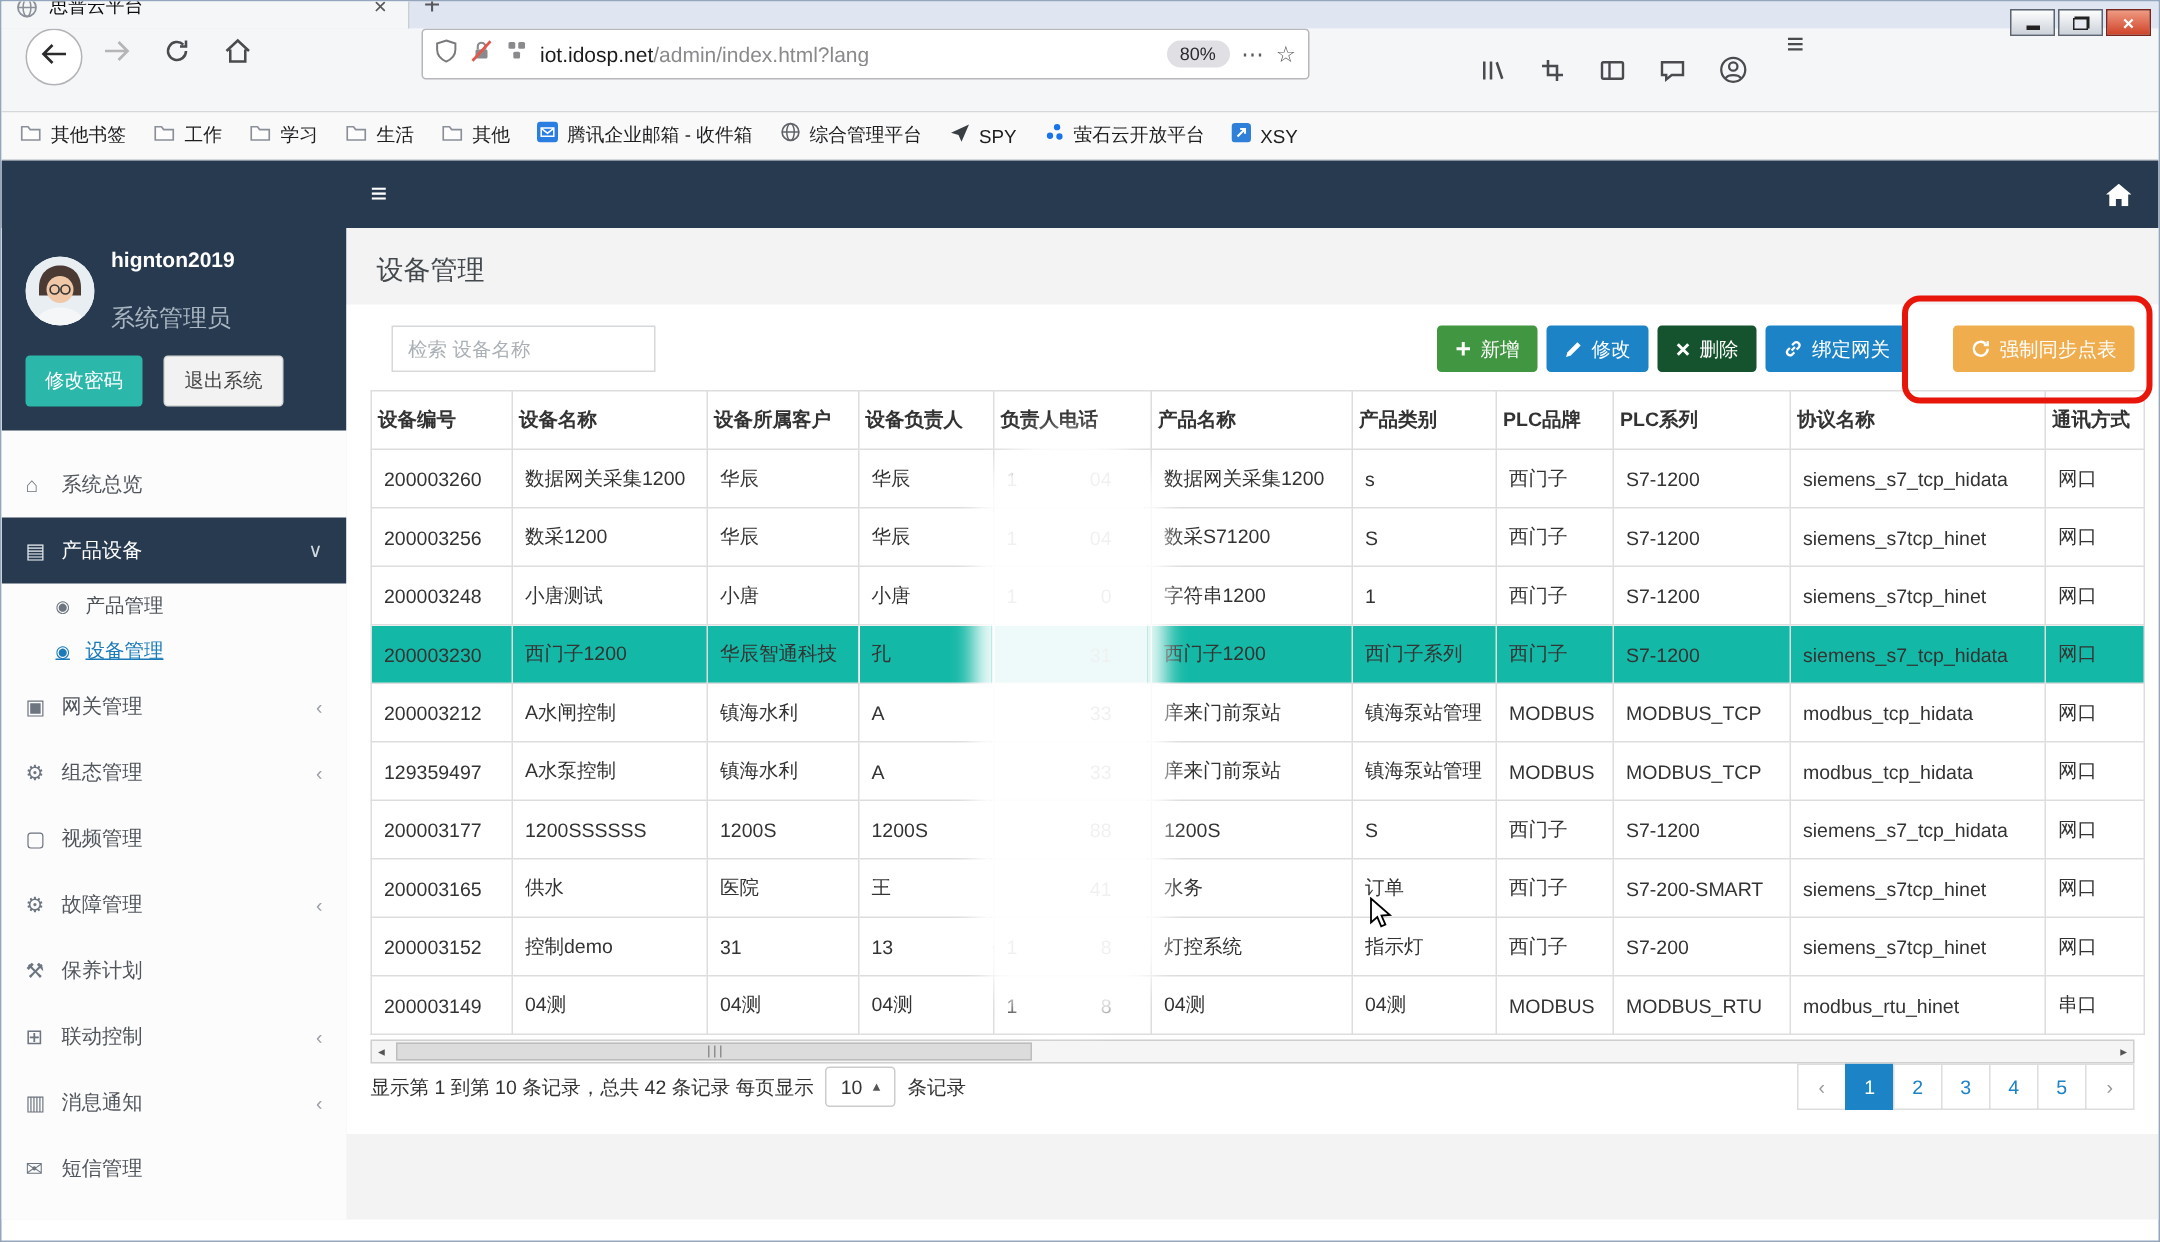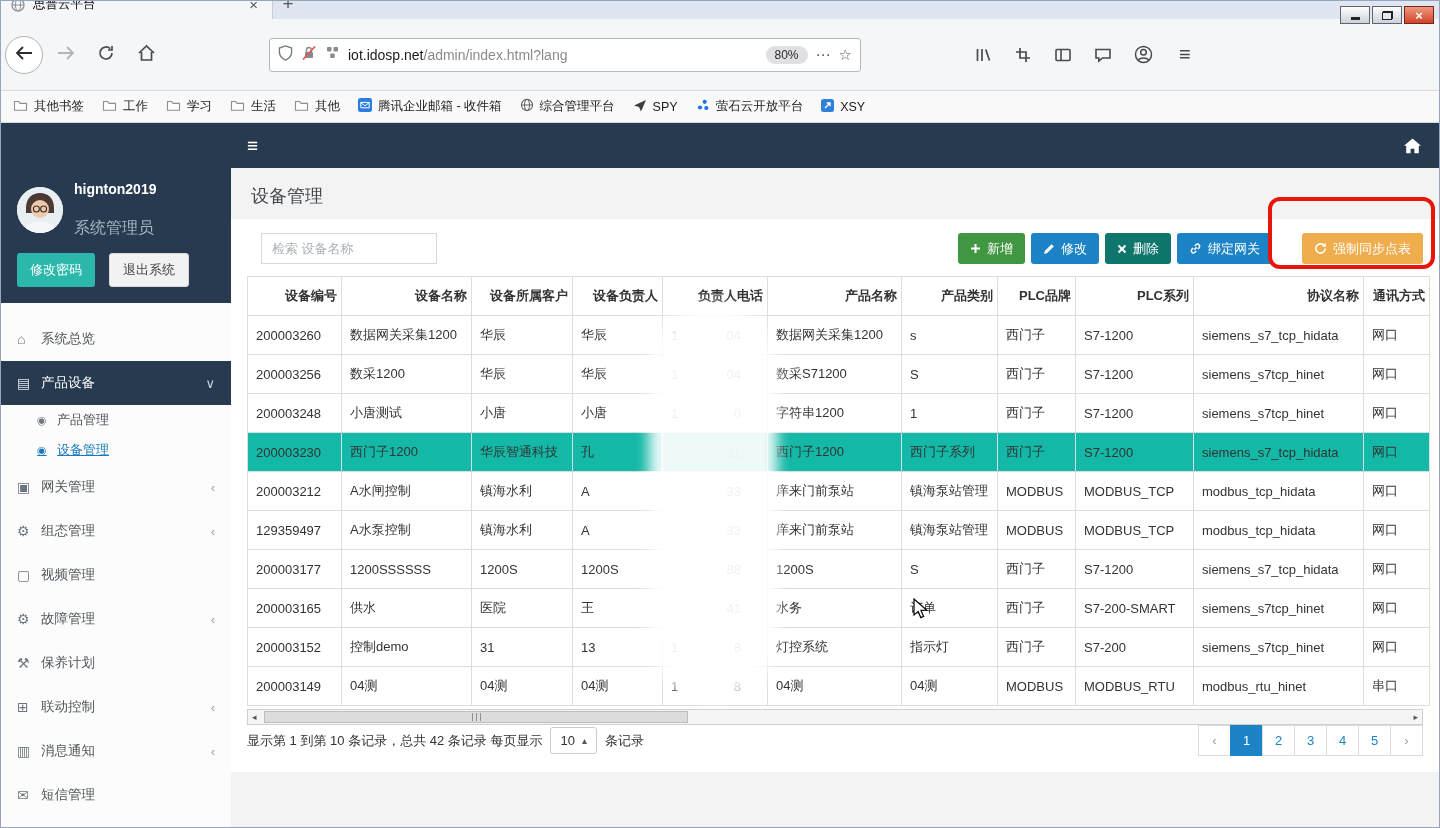--- a/index.html
+++ b/index.html
@@ -17,21 +17,21 @@
   .win-controls{position:absolute;top:5px;right:5px;display:flex;gap:2px}
   .win-btn{width:30px;height:18px;border:1px solid #5d6670;background:linear-gradient(#fdfdfd,#ccd2da);display:grid;place-items:center;cursor:pointer}
   .win-btn.close{background:linear-gradient(#ef9a82,#cf4429);border-color:#7c2417}
   .glyph-min{width:9px;height:3px;background:#222;margin-top:6px}
   .glyph-restore{position:relative;width:11px;height:9px}
   .glyph-restore::before{content:"";position:absolute;right:0;top:0;width:8px;height:6px;border:1px solid #222}
   .glyph-restore::after{content:"";position:absolute;left:0;bottom:0;width:8px;height:6px;border:1px solid #222;background:#e7ebf1}
   .glyph-close{color:#fff;font-size:13px;font-weight:bold;line-height:1}
 
   
-  .navbar{height:72px;background:#f5f6f7;display:flex;align-items:center;padding:0 4px;border-bottom:1px solid #d8d8dc}
+  .navbar{height:56px;background:#f5f6f7;display:flex;padding:0 16px;border-bottom:1px solid #d8d8dc}
   .nav-circle{width:38px;height:38px;border-radius:50%;border:1px solid #b3b3b8;background:#fff;display:grid;place-items:center;cursor:pointer}
   .nav-btn{width:34px;height:34px;display:grid;place-items:center;cursor:pointer;margin-left:6px}
   .urlbar{margin-left:106px;width:592px;height:34px;background:#fff;border:1px solid #b6b6bb;border-radius:3px;display:flex;align-items:center;padding:0 8px;gap:8px}
   .url-text{flex:1;font-size:14px;white-space:nowrap;overflow:hidden}
   .url-domain{color:#1b1b1d}
   .url-path{color:#8a8a8e}
   .zoom-pill{background:#dfdfe4;border-radius:10px;padding:2px 9px;font-size:12px;color:#2b2b2e}
   .url-glyph{color:#5a5a5f;font-size:15px;cursor:pointer}
   .searchbar{margin-left:10px;width:224px;height:34px;background:#fff;border:1px solid #b6b6bb;border-radius:3px;display:flex;align-items:center;padding:0 8px;gap:8px}
   .searchbar input{border:none;outline:none;flex:1;font-size:14px;color:#333;min-width:0;background:transparent}
@@ -80,21 +80,21 @@
   .ptoolbar{display:flex;align-items:center;margin-bottom:12px;height:31px}
   .search-input{width:176px;height:31px;border:1px solid #d6d8da;padding:0 10px;font-size:13px;color:#555;margin-left:14px;background:#fff;outline:none}
   .search-input::placeholder{color:#aab0b5}
   .btn-group{margin-left:auto;display:flex;gap:6px}
   .tbtn{height:31px;padding:0 12px;border:none;border-radius:3px;color:#fff;font-size:13px;display:flex;align-items:center;gap:6px;cursor:pointer;white-space:nowrap}
   .tbtn-ic{display:inline-flex;align-items:center;font-size:13px;line-height:1}
 
   .table-wrap{position:relative}
   table{border-collapse:collapse;table-layout:fixed;width:1176px;background:#fff}
   th,td{border:1px solid #ddd;font-size:13px;overflow:hidden;white-space:nowrap}
-  th{padding:10px 4px;text-align:right;font-weight:bold;color:#333;cursor:pointer}
+  th{padding:10px 4px;text-align:left;font-weight:bold;color:#333;cursor:pointer}
   td{padding:10px 8px;color:#333}
   tr.selected td{background:#14b8a6}
   .phone-in{display:flex;justify-content:space-between;padding-right:18px}
   .blur-overlay{position:absolute;left:414px;top:40px;width:104px;height:372px;background:rgba(255,255,255,.93);border-radius:52px;box-shadow:0 0 14px 12px rgba(255,255,255,.93);pointer-events:none;z-index:5}
 
   .hscroll{margin-top:3px;width:1176px;height:16px;border:1px solid #cfcfcf;background:#f5f5f5;position:relative;display:flex;align-items:center;justify-content:space-between;padding:0 4px;color:#555;font-size:9px}
   .hthumb{position:absolute;left:16px;width:424px;top:1px;bottom:1px;background:#dcdcdc;border:1px solid #bdbdbd;display:flex;align-items:center;justify-content:center;cursor:pointer}
   .grip{width:1px;height:8px;background:#8f8f8f;margin:0 1.5px;display:inline-block}
   .harr{cursor:pointer}
 
@@ -394,21 +394,21 @@
                 <span>新增</span>
               </button>
               <button class="tbtn" style="background: rgb(28, 132, 198);">
                 <span class="tbtn-ic">
                   <svg width="12" height="12" viewBox="0 0 12 12" fill="#fff">
                     <path d="M1 11l1-3.2L8.6 1.2l2.2 2.2L4.2 10z"></path>
                   </svg>
                 </span>
                 <span>修改</span>
               </button>
-              <button class="tbtn" style="background: #0f766e;">
+              <button class="tbtn" style="background: #14532d;">
                 <span class="tbtn-ic">
                   <svg width="10" height="10" viewBox="0 0 10 10">
                     <path d="M1.5 1.5l7 7M8.5 1.5l-7 7" stroke="#fff" stroke-width="2"></path>
                   </svg>
                 </span>
                 <span>删除</span>
               </button>
               <button class="tbtn" style="background: rgb(28, 132, 198);">
                 <span class="tbtn-ic">
                   <svg width="13" height="13" viewBox="0 0 14 14" fill="none" stroke="#fff" stroke-width="1.6">

